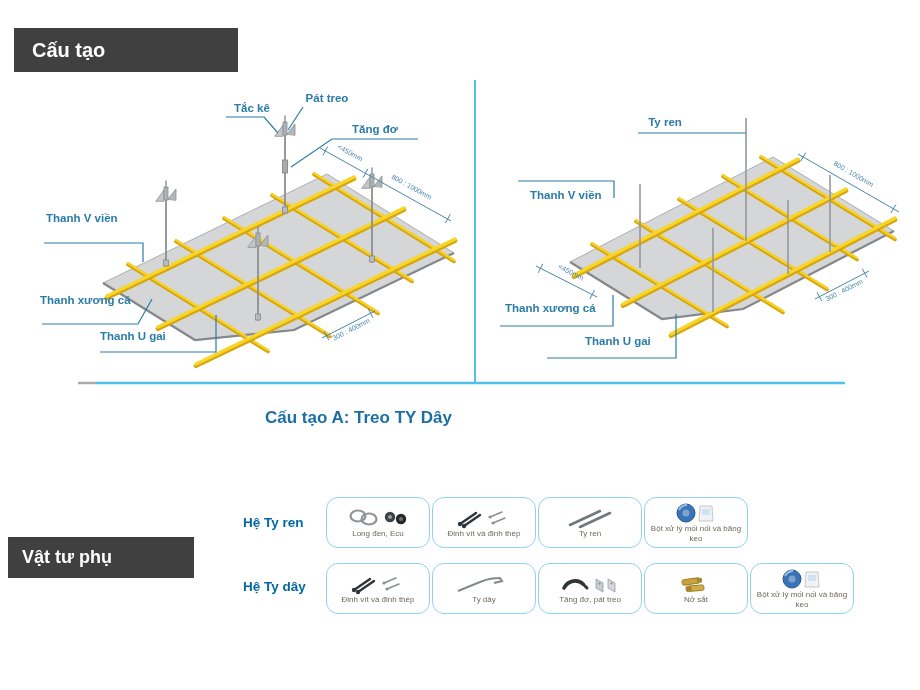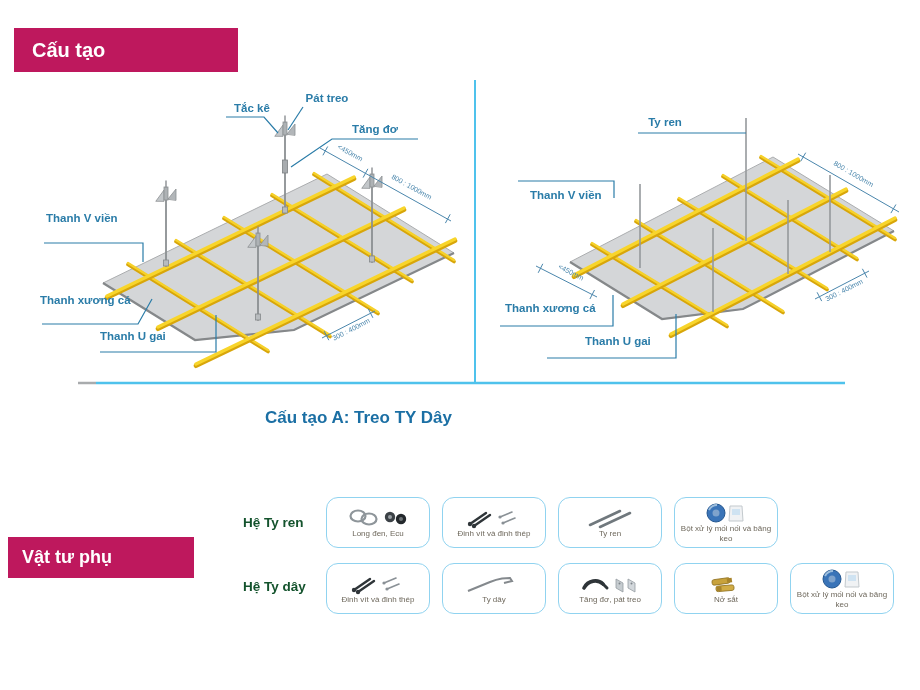--- a/index.html
+++ b/index.html
@@ -1,27 +1,27 @@
 <!DOCTYPE html>
 <html><head>
 <meta charset="utf-8">
 <style>
   html,body{margin:0;padding:0;}
   body{width:920px;height:690px;background:#ffffff;font-family:"Liberation Sans",sans-serif;overflow:hidden;}
   .stage{position:relative;width:920px;height:690px;}
-  .banner{position:absolute;background:#be185d;color:#ffffff;font-weight:bold;display:flex;align-items:center;box-sizing:border-box;}
+  .banner{position:absolute;background:#404040;color:#ffffff;font-weight:bold;display:flex;align-items:center;box-sizing:border-box;}
   .banner-top{left:14px;top:28px;width:224px;height:44px;font-size:20px;padding-left:18px;}
   .banner-bottom{left:8px;top:537px;width:186px;height:41px;font-size:18px;padding-left:14px;}
   .caption{position:absolute;top:408px;width:330px;text-align:right;font-weight:bold;font-size:17px;color:#1B6FA4;}
   .caption-a{left:122px;}
   .caption-b{left:590px;}
-  .row-label{position:absolute;color:#14532d;font-weight:bold;font-size:13.5px;width:84px;}
+  .row-label{position:absolute;color:#0369a1;font-weight:bold;font-size:13.5px;width:84px;}
   .row-label-1{left:243px;top:515px;}
   .row-label-2{left:243px;top:579px;}
-  .cards-row{position:absolute;display:flex;gap:12px;}
+  .cards-row{position:absolute;display:flex;gap:2px;}
   .cards-row-1{left:326px;top:497px;}
   .cards-row-2{left:326px;top:563px;}
   .card{width:104px;height:51px;box-sizing:border-box;border:1.5px solid #90D3F0;border-radius:12px;background:#ffffff;
         display:flex;flex-direction:column;align-items:center;justify-content:center;padding:2px 3px;}
   .card .ic{height:22px;display:flex;align-items:center;justify-content:center;}
   .card .nm{font-size:8px;line-height:1.15;color:#6E685C;text-align:center;}
   svg text{font-family:"Liberation Sans",sans-serif;}
   .lbl{fill:#2A7CA8;font-size:11.5px;font-weight:bold;}
   .dimtxt{fill:#4A86AC;font-size:7px;}
   .leader{stroke:#2A7CA8;stroke-width:1.2;fill:none;}

